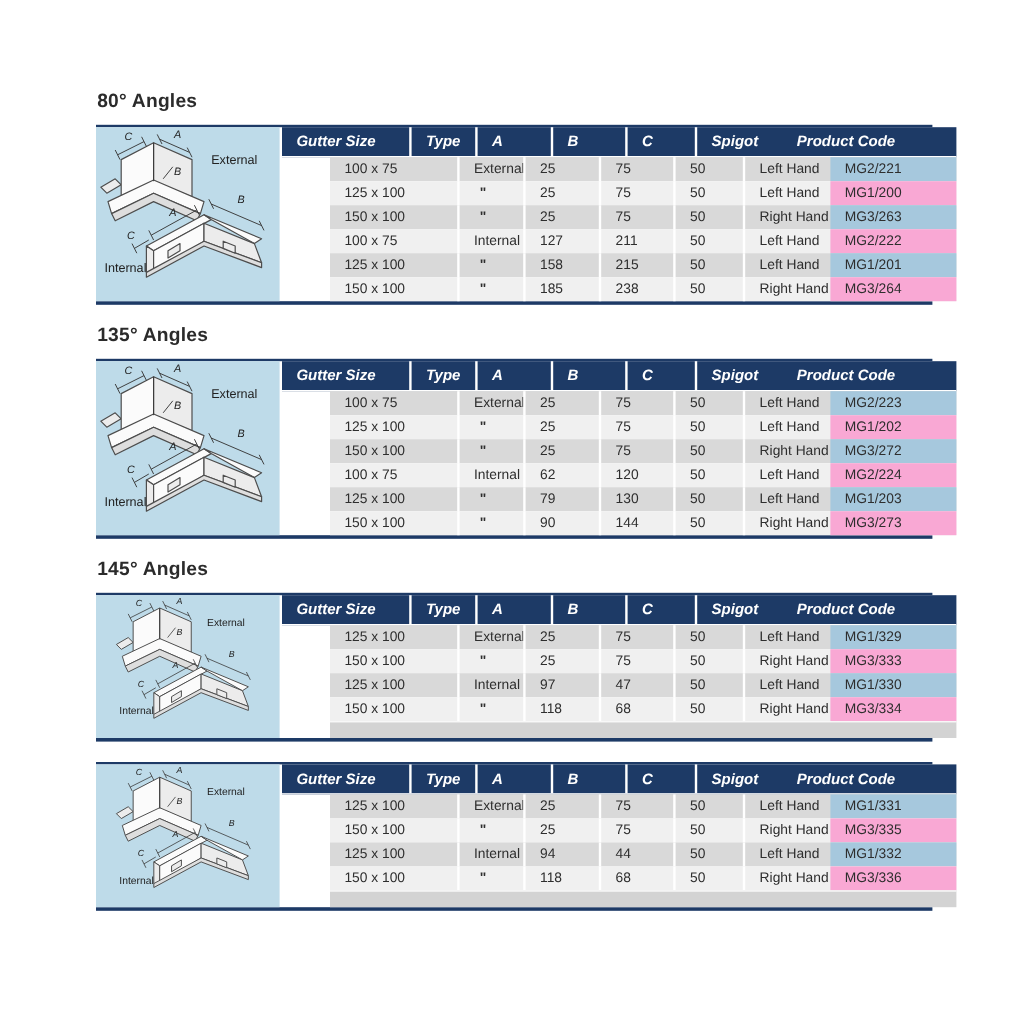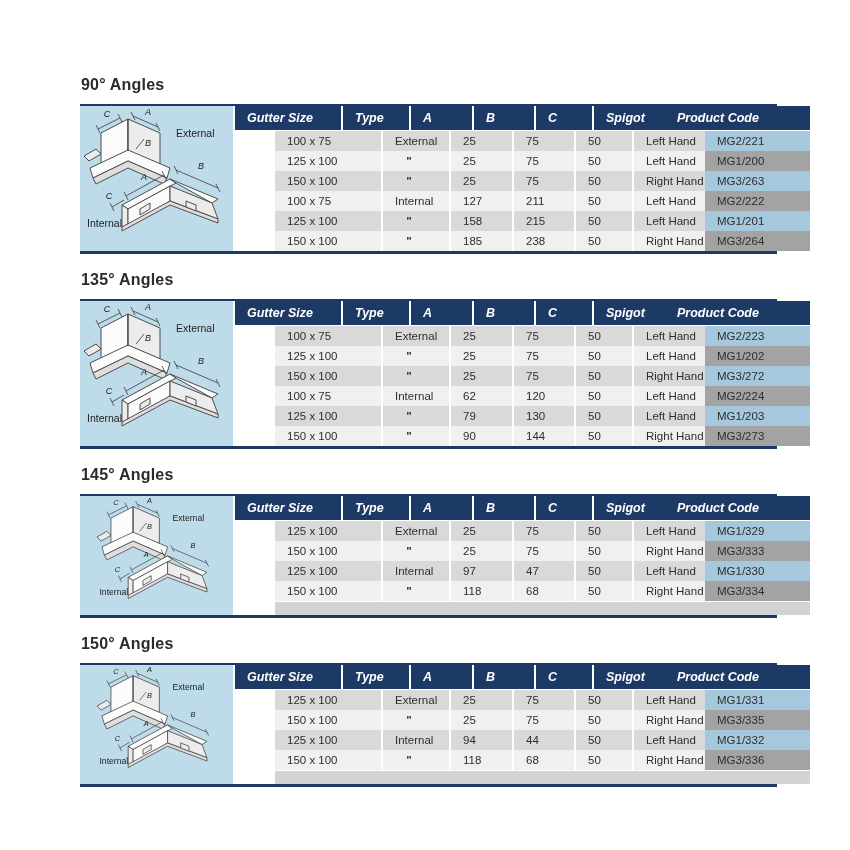--- a/index.html
+++ b/index.html
@@ -39,51 +39,51 @@
   .tbody { display: flex; flex-direction: column; padding-left: 40px; }
   .td, .th {
     box-sizing: border-box;
     display: flex; align-items: center;
     padding-left: 12px;
     white-space: nowrap;
     font-size: 11.5px; color: #2e2e2e;
   }
   .th { color: #ffffff; font-weight: bold; font-size: 12.5px; font-style: italic; }
   .col0 { width: 106px; }
-  .col1 { width: 68px; text-align: center; }
+  .col1 { width: 55px; text-align: center; }
   .col2 { width: 63px; }
   .col3 { width: 62px; }
   .col4 { width: 58px; }
   .col5 { width: 73px; }
   .col6 { width: 105px; flex: 1; }
   .col1, .col2, .col3, .col4, .col5 { border-left: 2px solid #ffffff; }
   .tr.dark  { background: #d9d9d9; }
   .tr.light { background: #f0f0f0; }
   .tr.dark  .code { background: #a6c8dd; }
-  .tr.light .code { background: #a3a3a3; }
+  .tr.light .code { background: #f9a8d4; }
   .td.ditto { justify-content: center; padding-left: 0; padding-right: 14px; font-weight: bold; }
   .filler {
     height: 13px;
     background: #d3d3d3;
     border-top: 1px solid #ffffff;
   }
   
   .face   { fill: #fbfbfb; stroke: #4d4d4d; stroke-width: 1; stroke-linejoin: round; }
   .faceS  { fill: #ececec; stroke: #4d4d4d; stroke-width: 1; stroke-linejoin: round; }
   .faceD  { fill: #dedede; stroke: #4d4d4d; stroke-width: 1; stroke-linejoin: round; }
   .dim    { stroke: #3a3a3a; stroke-width: 0.8; fill: none; }
   .dimtxt { font-size: 9px; font-style: italic; fill: #222222; }
   .dlabel { font-size: 10.5px; fill: #222222; }
 </style>
 </head>
 <body>
 
 <div id="sections">
   <section class="angle-section">
-    <h2 class="section-title">90° Angles</h2>
+    <h2 class="section-title">80° Angles</h2>
     <div class="block">
       <div class="diagram-panel">
         <svg viewBox="0 0 153 145" preserveAspectRatio="xMidYMid meet">
 
           <g>
             <polygon class="faceS" points="4,50 16,43 21,48 9,55"></polygon>
             <polygon class="face" points="21,27 48,13 48,45 21,61"></polygon>
             <polygon class="faceS" points="48,13 80,27 80,58 48,45"></polygon>
             <polygon class="face" points="10,62 48,44 90,62 87,72 48,55 13,72"></polygon>
             <polygon class="faceD" points="13,72 48,55 87,72 84,78 48,62 16,78"></polygon>
@@ -412,21 +412,20 @@
               <div class="td col5">Right Hand</div>
               <div class="td col6 code">MG3/334</div>
             </div>
             <div class="filler"></div>
           </div>
       </div>
     </div>
   </section>
 
   <section class="angle-section">
-    <h2 class="section-title">150° Angles</h2>
     <div class="block">
       <div class="diagram-panel">
         <svg viewBox="0 0 153 145" preserveAspectRatio="xMidYMid meet">
 
           <g>
             <polygon class="faceS" points="4,50 16,43 21,48 9,55"></polygon>
             <polygon class="face" points="21,27 48,13 48,45 21,61"></polygon>
             <polygon class="faceS" points="48,13 80,27 80,58 48,45"></polygon>
             <polygon class="face" points="10,62 48,44 90,62 87,72 48,55 13,72"></polygon>
             <polygon class="faceD" points="13,72 48,55 87,72 84,78 48,62 16,78"></polygon>

